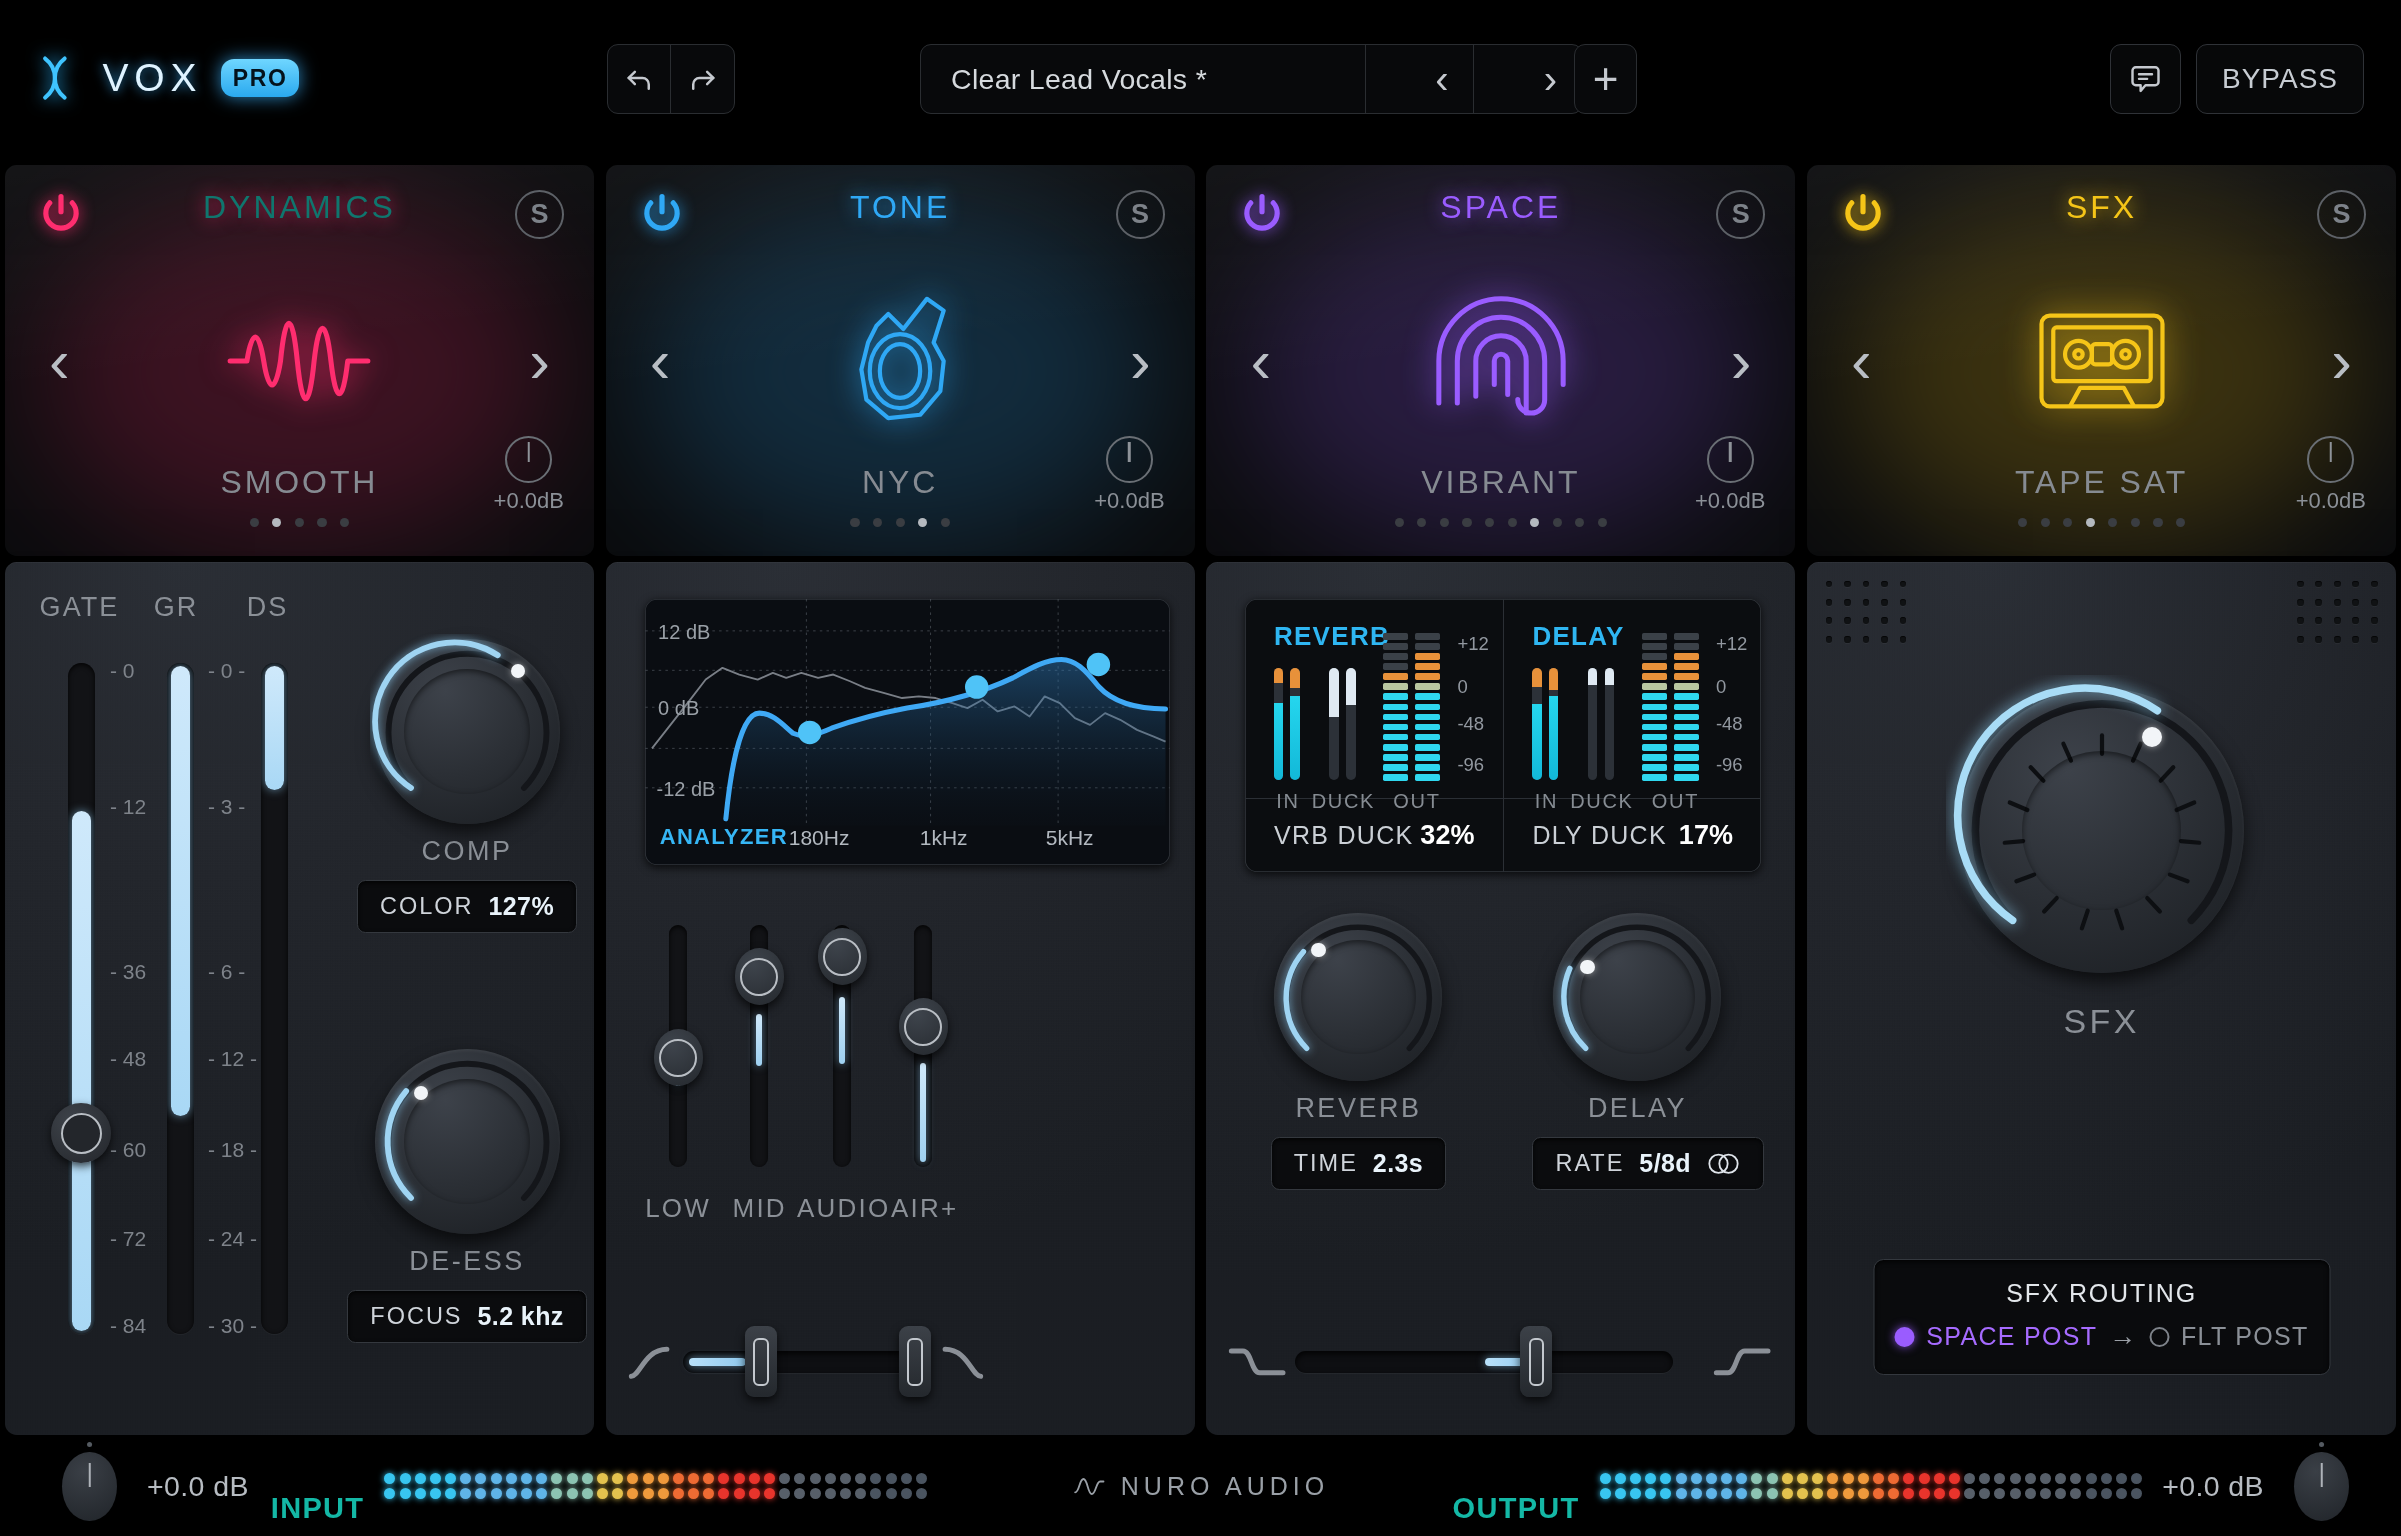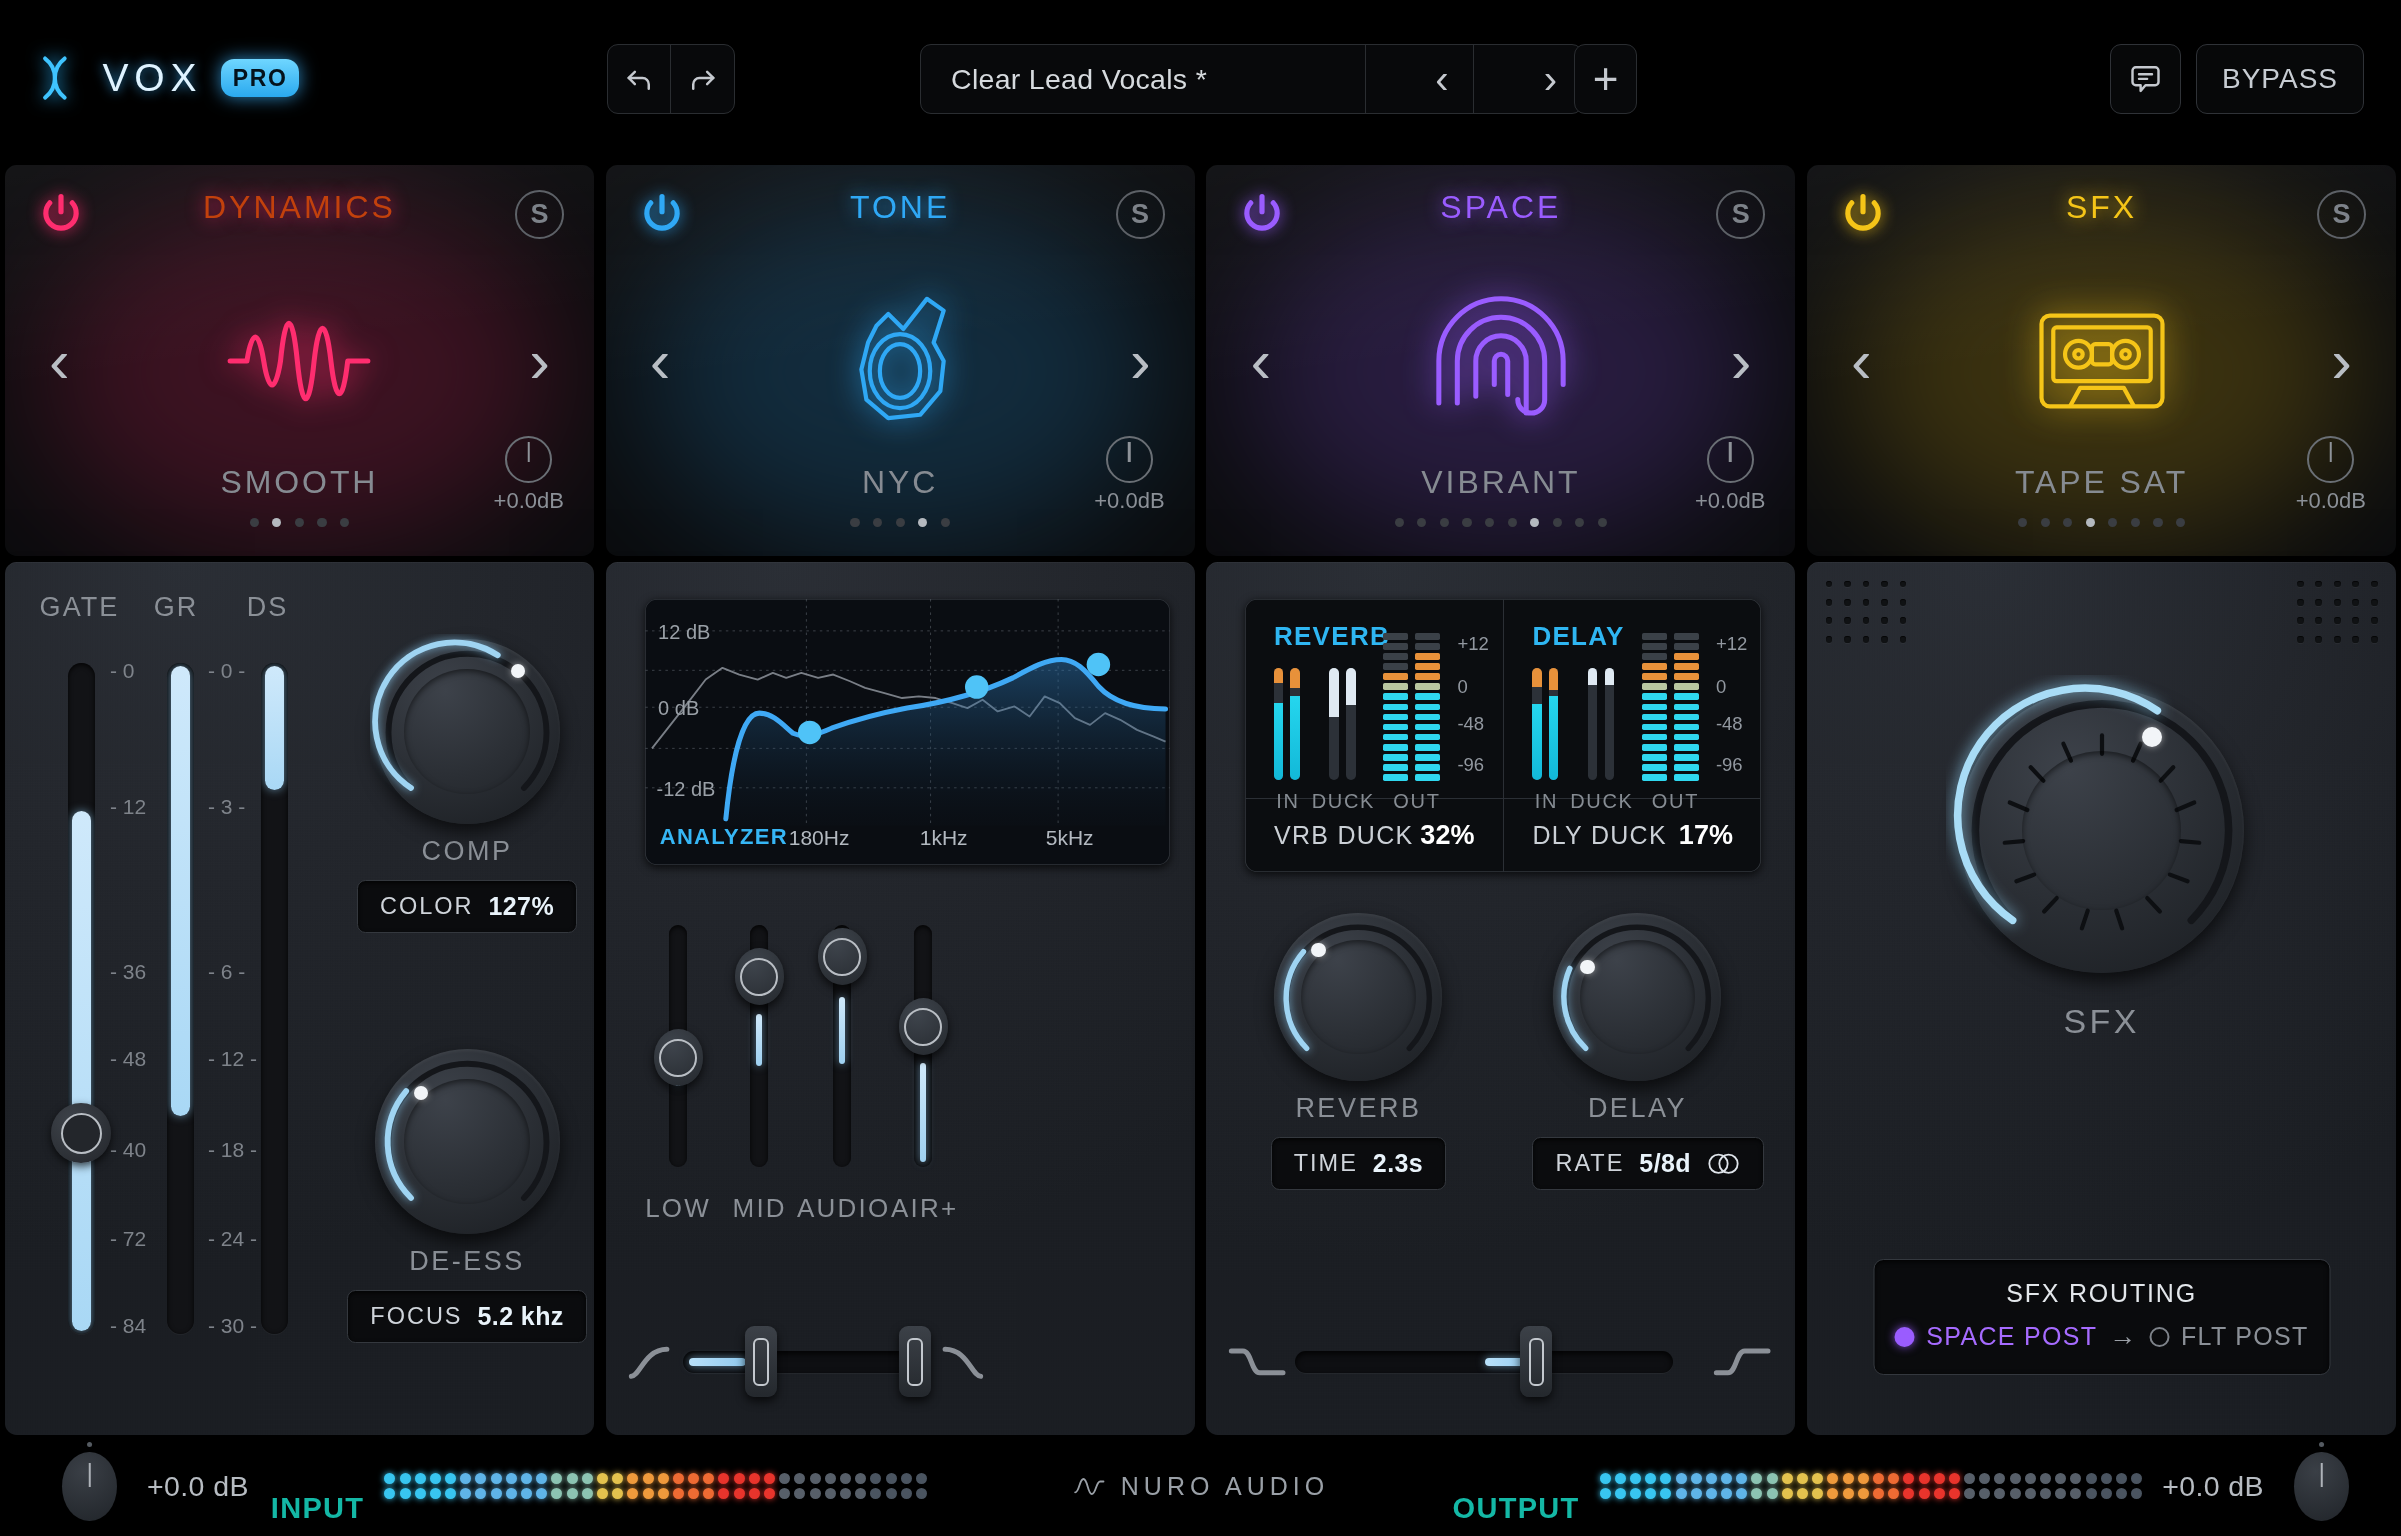--- a/index.html
+++ b/index.html
@@ -253,21 +253,21 @@
 
   <div class="module-head">
     <div class="mh-glow" style="background:#ff2d6f"></div>
     <div class="mh-sheen"></div>
     <div class="power">
       <svg viewBox="0 0 24 24" width="52" height="52" style="filter:drop-shadow(0 0 7.6px #ff2d6f)">
         <path d="M12 3.5 v7" stroke="#ff2d6f" stroke-width="2.4" stroke-linecap="round" fill="none"></path>
         <path d="M6.8 6.4 a7 7 0 1 0 10.4 0" stroke="#ff2d6f" stroke-width="2.4" stroke-linecap="round" fill="none"></path>
       </svg>
     </div>
-    <div class="mh-title" style="color:#c2410c;text-shadow:0 0 18.5px rgba(255,45,111,.85)">DYNAMICS</div>
+    <div class="mh-title" style="color:#0f766e;text-shadow:0 0 18.5px rgba(255,45,111,.85)">DYNAMICS</div>
     <div class="solo">
       <span>S</span>
     </div>
     <div class="mh-arrow l">‹</div>
     <div class="mh-arrow r">›</div>
     <svg class="mh-icon" viewBox="0 0 200 200" style="filter:drop-shadow(0 0 15px rgba(255,45,111,.9))">
       <path d="M18 100 H38 M38 100 C44 62 52 62 58 100 C64 138 72 138 78 100
                C84 40 92 40 98 100 C104 160 112 160 118 100
                C124 48 132 48 138 100 C144 152 152 152 158 100 H182" fill="none" stroke="#ff2d6f" stroke-width="6" stroke-linecap="round" stroke-linejoin="round"></path>
     </svg>
@@ -419,21 +419,21 @@
     </div>
 
     <div class="meter" style="left:63px; top:101px; height:671px;">
       <div class="fill" style="bottom:3.4px; height:520px;"></div>
     </div>
     <div class="ticks" style="left:105px; top:101px; height:671px; width:101px;">
       <div style="top:8.4px">- 0</div>
       <div style="top:144px">- 12</div>
       <div style="top:309px">- 36</div>
       <div style="top:396px">- 48</div>
-      <div style="top:487px">- 40</div>
+      <div style="top:487px">- 60</div>
       <div style="top:576px">- 72</div>
       <div style="top:663px">- 84</div>
     </div>
     <div class="gate-handle" style="left:46px; top:541px;"></div>
 
     <div class="meter" style="left:162px; top:101px; height:671px;">
       <div class="fill" style="top:3.4px; height:450px;"></div>
     </div>
     <div class="ticks" style="left:203px; top:101px; height:671px; width:101px;">
       <div style="top:8.4px">- 0 -</div>

